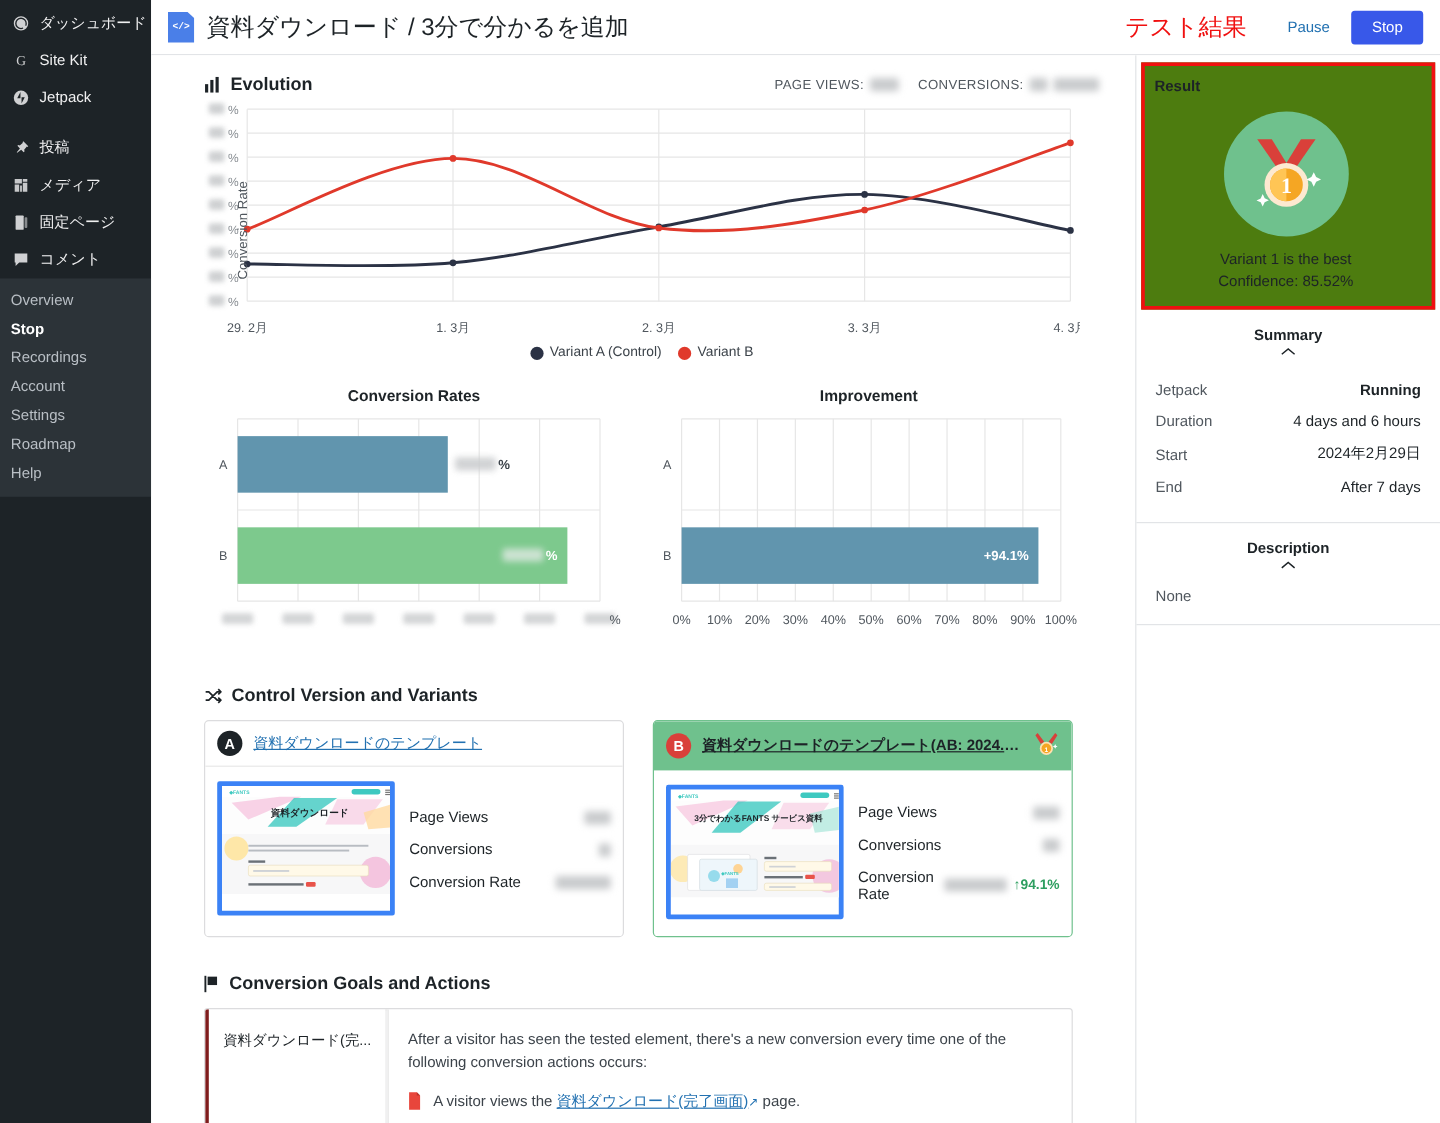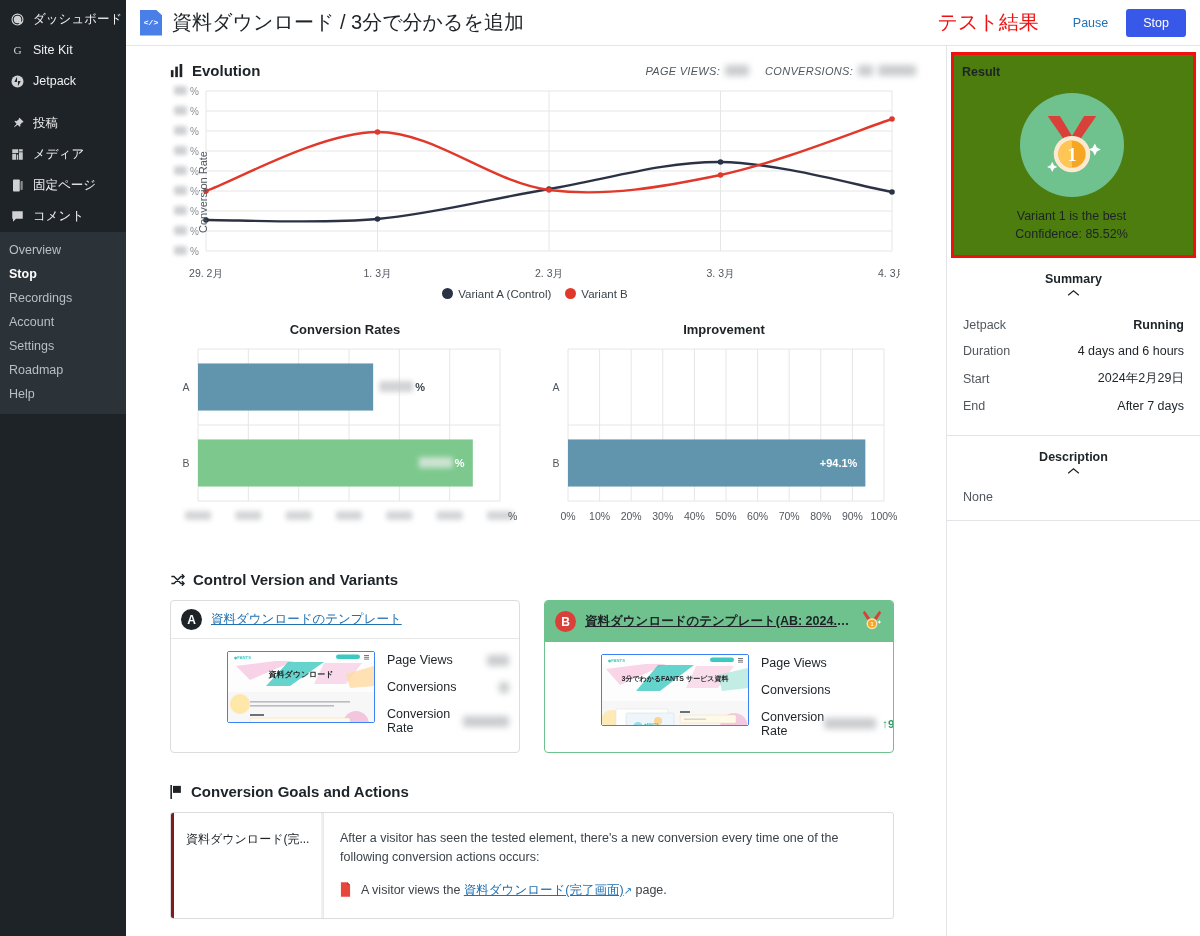--- a/index.html
+++ b/index.html
@@ -88,33 +88,33 @@
     display: flex; align-items: center; gap: 8px;
     font-size: 15px; font-weight: bold; color: #1d2327;
     margin: 0 0 10px 44px;
     text-align: center;
   }
   .sec-head .sic { display: flex; align-items: center; }
 
   
   .evo-head { display: flex; align-items: center; margin: 6px 0 4px 44px; padding-right: 30px; }
   .evo-metrics { margin-left: auto; display: flex; align-items: center; gap: 16px; font-size: 11px; color: #50575e; letter-spacing: .3px; }
-  .metric { display: flex; align-items: flex-start; gap: 5px; font-style: italic; }
+  .metric { display: flex; align-items: flex-start; gap: 5px; }
   .redact { display: inline-block; background: #c9cbcd; border-radius: 2px; filter: blur(3px); height: 11px; vertical-align: middle; }
   .chart-wrap { position: relative; margin-left: 44px; }
   .ylabel {
     position: absolute; left: -8px; top: 50%;
     transform: translateY(-50%) rotate(-90deg);
     font-size: 11px; color: #50575e; white-space: nowrap;
   }
   .legend {
     display: flex; justify-content: center; align-items: center; gap: 14px;
     font-size: 11.5px; color: #3c434a; margin-top: 6px;
   }
-  .legend-item { display: flex; gap: 5px; }
+  .legend-item { display: flex; align-items: center; gap: 5px; }
   .dot { width: 11px; height: 11px; border-radius: 50%; display: inline-block; }
 
   
   .bars-row { display: flex; margin-top: 22px; }
   .bar-block { position: relative; }
   .bar-title { text-align: center; font-size: 13px; font-weight: bold; color: #1d2327; margin-bottom: 6px; }
 
   
   .variants-row { display: flex; gap: 24px; margin-left: 44px; margin-top: 12px; }
   .variant-card {
@@ -129,21 +129,21 @@
   .variant-head.green { background: #6fc18d; border-bottom: none; }
   .badge {
     width: 21px; height: 21px; min-width: 21px; border-radius: 50%;
     background: #1d2327; color: #fff; font-size: 12px; font-weight: bold;
     display: flex; align-items: center; justify-content: center;
   }
   .variant-head.green .badge { background: #d9403a; }
   .variant-link { color: #2271b1; font-size: 12.5px; text-decoration: underline; white-space: nowrap; overflow: hidden; text-overflow: ellipsis; }
   .variant-head.green .variant-link { color: #1d2327; text-decoration: underline; font-weight: bold; }
   .variant-body { display: flex; padding: 12px 10px 14px 10px; gap: 12px; }
-  .thumb { width: 148px; min-width: 148px; height: 72px; border: 1px solid #3b82f6; border-radius: 2px; overflow: hidden; position: relative; background: #fff; margin-left: 46px; }
+  .thumb { width: 148px; min-width: 148px; height: 112px; border: 4px solid #3b82f6; border-radius: 2px; overflow: hidden; position: relative; background: #fff; }
   .stats { flex: 1; display: flex; flex-direction: column; justify-content: center; gap: 13px; padding-top: 2px; }
   .stat-row { display: flex; align-items: center; font-size: 12.5px; color: #1d2327; }
   .stat-label { flex: 1; }
   .stat-val { display: flex; align-items: flex-start; gap: 6px; }
   .improve { color: #2d9e5f; font-size: 11.5px; font-weight: bold; }
 
   
   .goal-box { margin-left: 44px; margin-top: 12px; width: 724px; border: 1px solid #dcdcde; border-radius: 3px; background: #fff; display: flex; overflow: hidden; }
   .goal-left { width: 152px; min-width: 152px; border-left: 3px solid #7f1d1d; display: flex; flex-direction: row; }
   .goal-left-top { padding: 18px 12px; font-size: 12px; color: #1d2327; }

